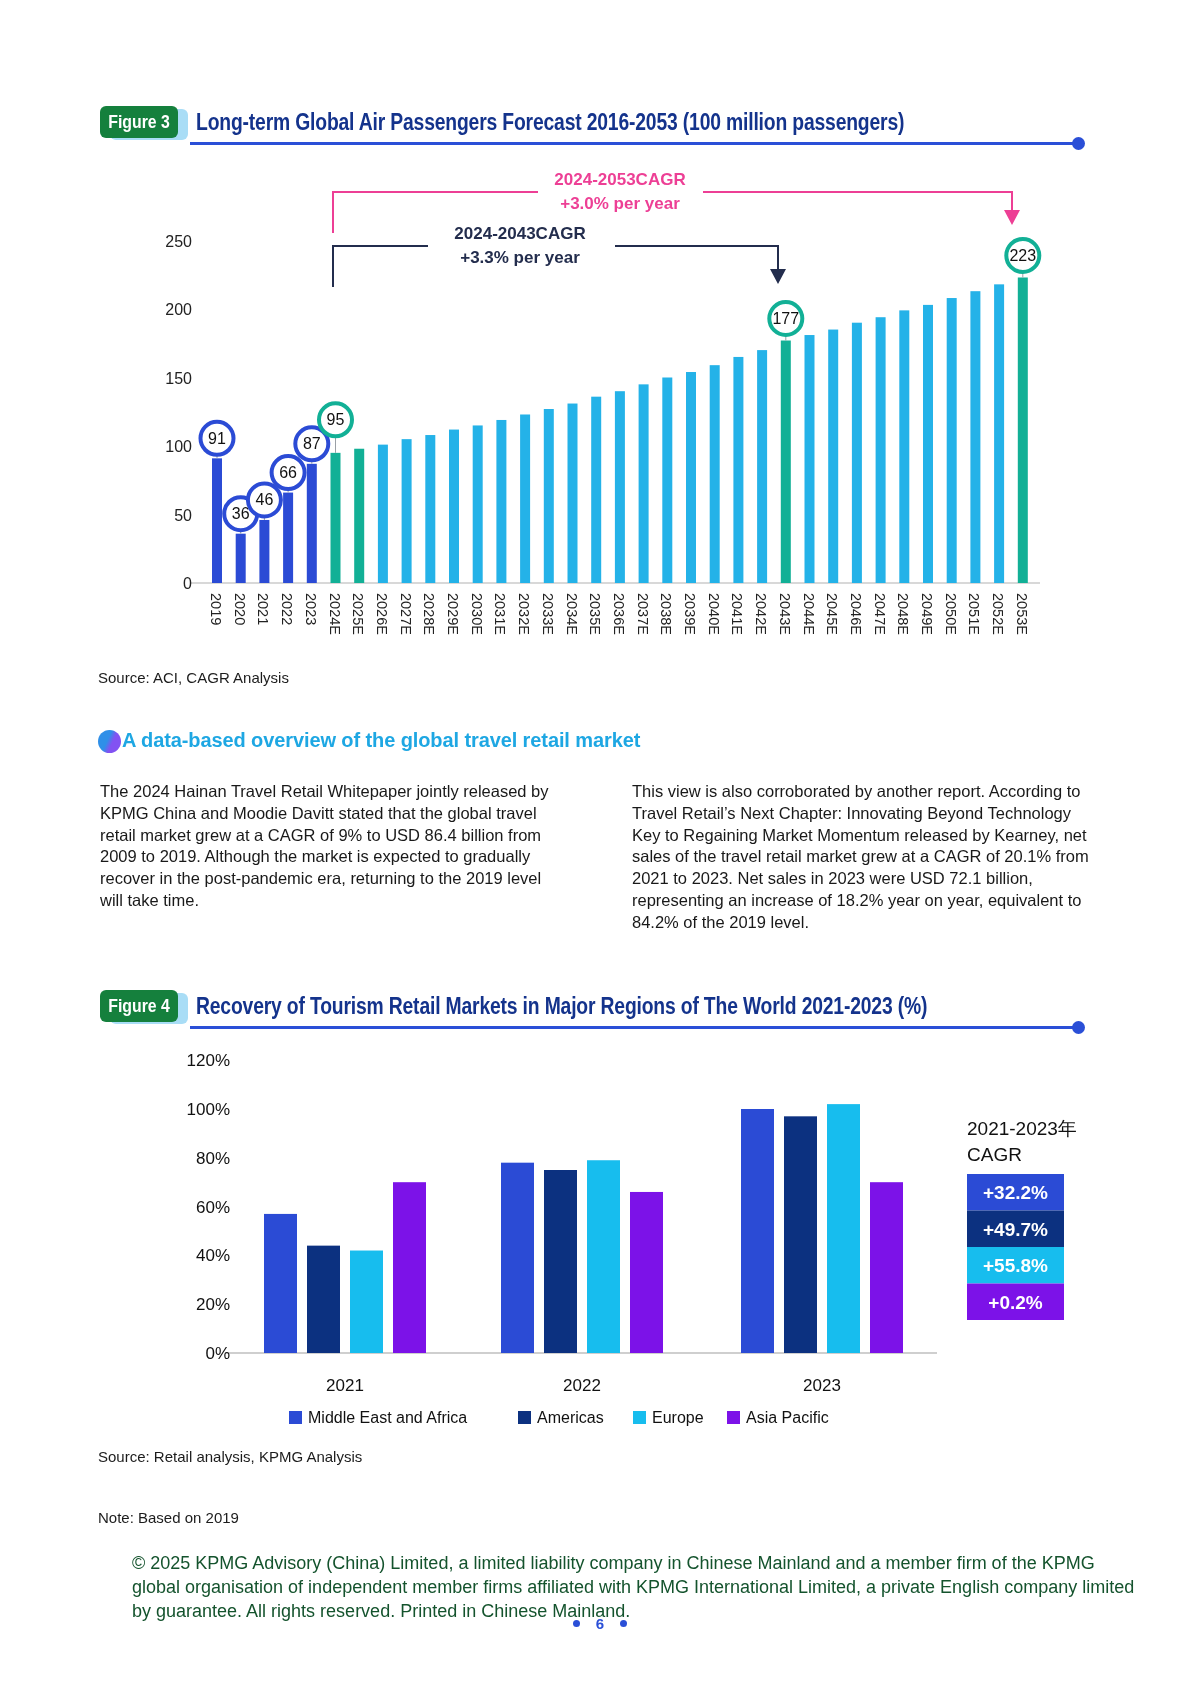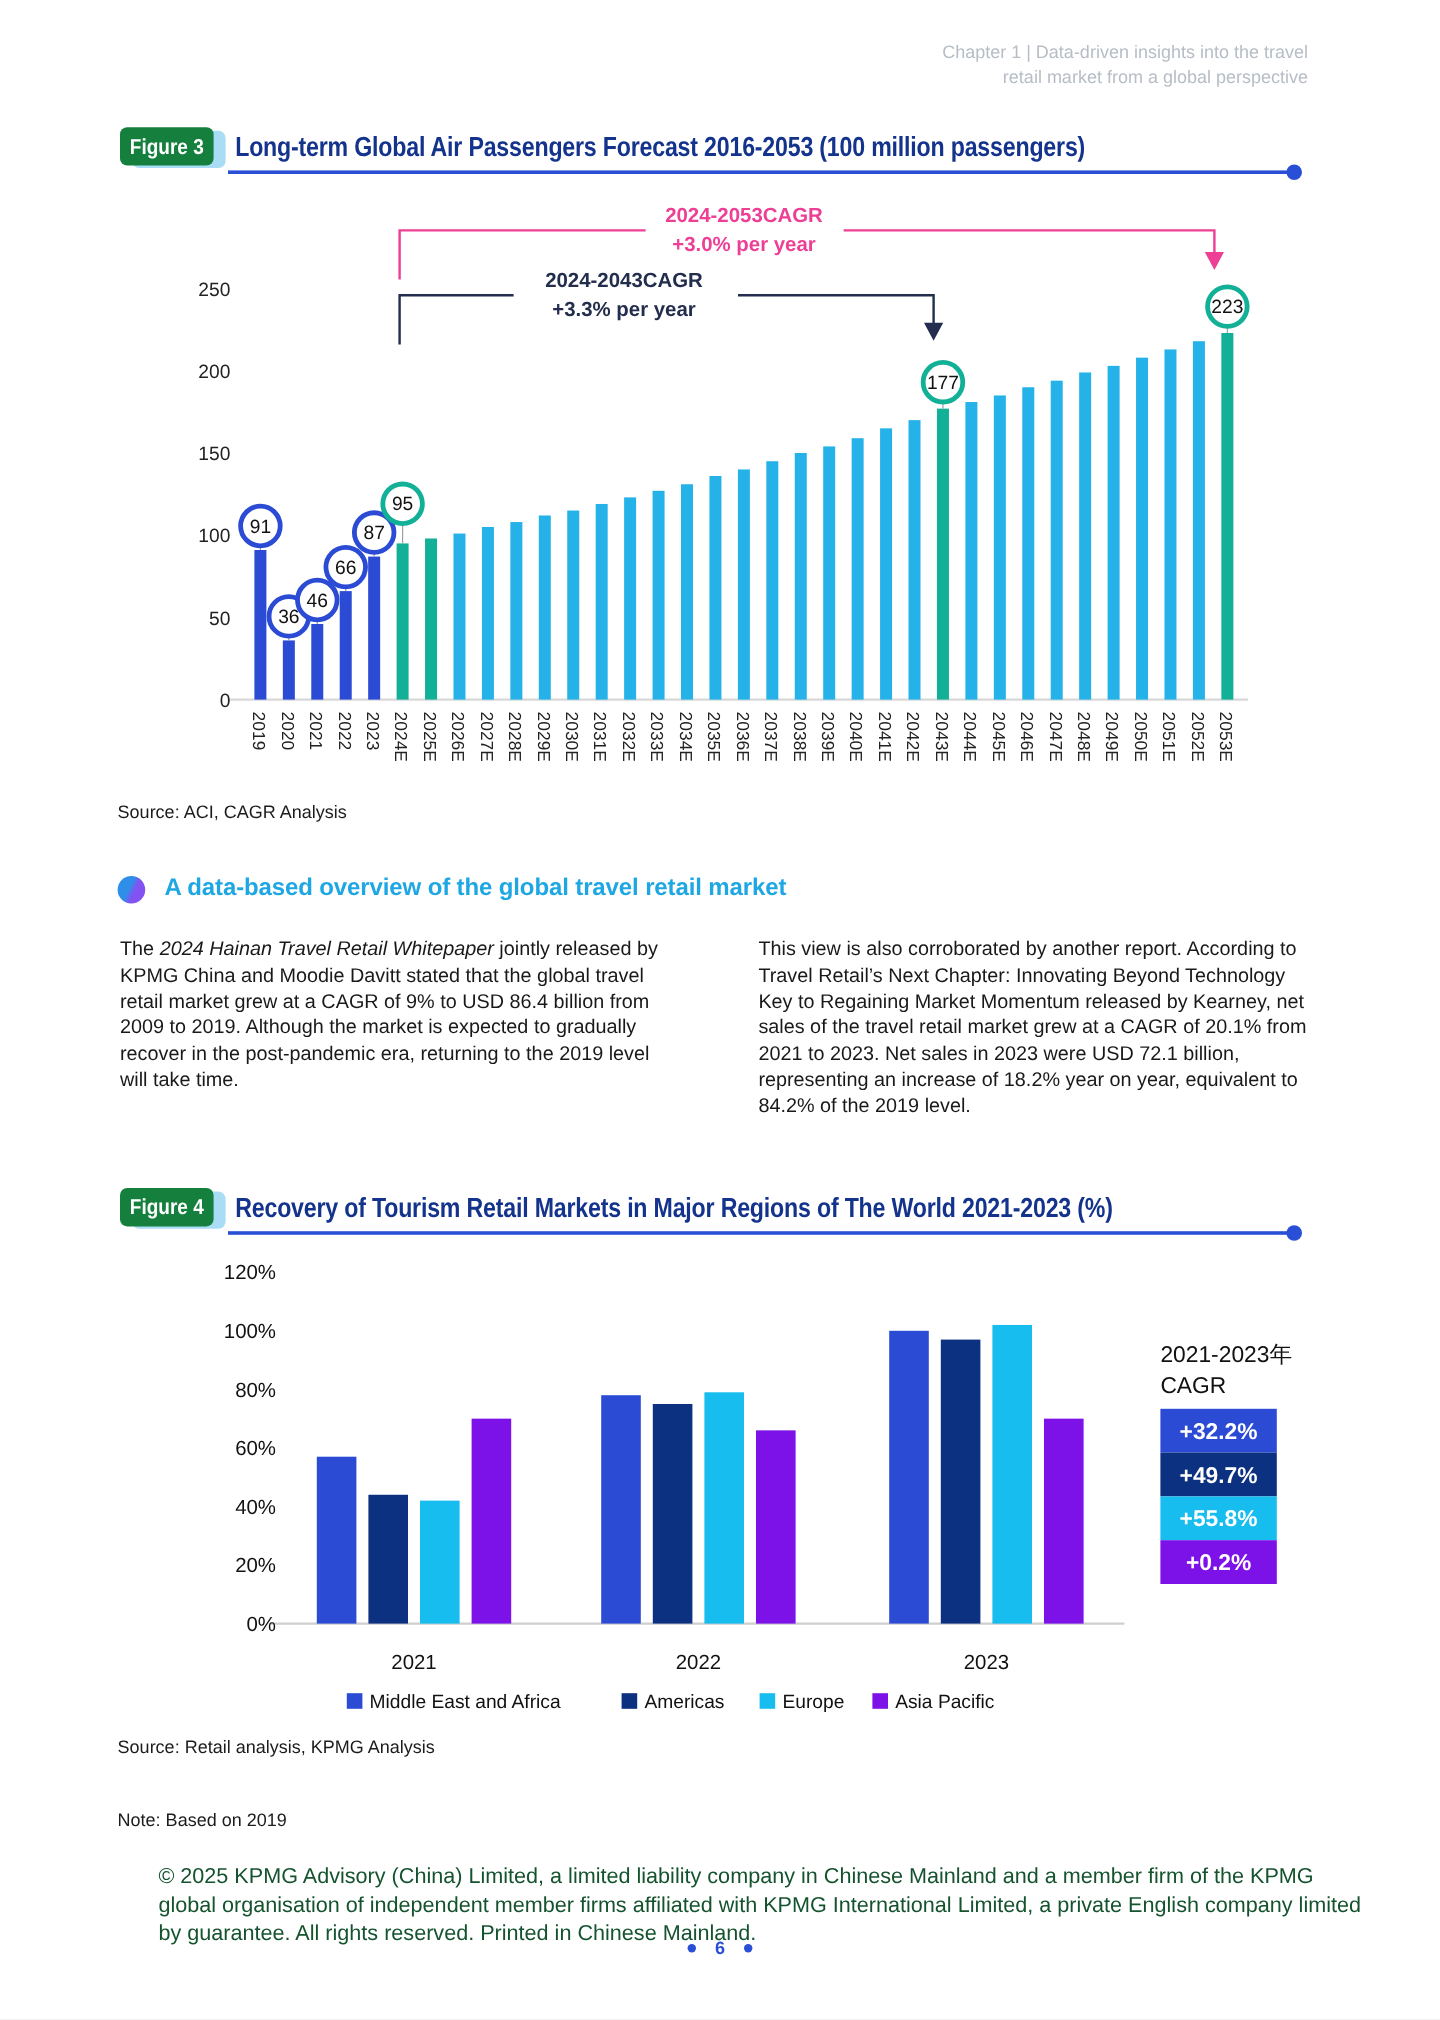--- a/index.html
+++ b/index.html
@@ -45,31 +45,27 @@
   .ann-navy{fill:#232d4d;}
   .ann-pink{fill:#ed3f95;}
   .ann-line{fill:none;stroke-width:2;}
   .ann-line-navy{stroke:#232d4d;}
   .ann-line-pink{stroke:#ed3f95;}
   .tick2{font-size:17px;fill:#111;}
   .glab{font-size:17px;fill:#111;}
   .leg{font-size:16px;fill:#111;}
   .cagr-title{font-size:19px;fill:#111;}
   .cagr-val{font-size:19px;font-weight:700;fill:#fff;text-anchor:middle;}
-  .em{font-style:italic;}
+  .em{}
 </style>
 </head>
 <body>
 
 <div class="page">
 
-  <div class="abs page-header">
-    <div>Chapter 1 |  Data-driven insights into the travel</div>
-    <div>retail market from a global perspective</div>
-  </div>
 
   <div class="abs badge-wrap" style="left:100px;top:106px;">
     <div class="badge-accent"></div>
     <div class="badge">
         <span>Figure 3</span>
       </div>
   </div>
   <div class="abs fig-title" style="left:196px;top:106px;">Long-term Global Air Passengers Forecast 2016-2053 (100 million passengers)</div>
   <div class="abs title-rule" style="left:190px;top:142px;width:890px;">
     <div class="rule-dot"></div>
@@ -189,21 +185,21 @@
         <text x="695.8" y="174.01" text-anchor="middle" class="callout-num">177</text>
         <line x1="932.8" y1="105.48999999999995" x2="932.8" y2="127.48999999999995" stroke="#9aa0a6" stroke-width="1"></line>
         <circle cx="932.8" cy="105.48999999999995" r="16.5" fill="#ffffff" stroke="#12b096" stroke-width="4"></circle>
         <text x="932.8" y="110.98999999999995" text-anchor="middle" class="callout-num">223</text>
       </g>
   </svg>
 
   <div class="abs src-note" style="left:98px;top:669px;">Source: ACI, CAGR Analysis</div>
 
   <div class="abs overview-icon" style="left:98px;top:730px;"></div>
-  <div class="abs overview-heading" style="left:137px;top:729px;">A data-based overview of the global travel retail market</div>
+  <div class="abs overview-heading" style="left:122px;top:729px;">A data-based overview of the global travel retail market</div>
 
   <div class="abs body-col" style="left:100px;top:781px;"><span>The </span><span class="em">2024 Hainan Travel Retail Whitepaper</span><span> jointly released by KPMG China and Moodie Davitt stated that the global travel retail market grew at a CAGR of 9% to USD 86.4 billion from 2009 to 2019. Although the market is expected to gradually recover in the post-pandemic era, returning to the 2019 level will take time.</span></div>
   <div class="abs body-col" style="left:632px;top:781px;">This view is also corroborated by another report. According to Travel Retail’s Next Chapter: Innovating Beyond Technology Key to Regaining Market Momentum released by Kearney, net sales of the travel retail market grew at a CAGR of 20.1% from 2021 to 2023. Net sales in 2023 were USD 72.1 billion, representing an increase of 18.2% year on year, equivalent to 84.2% of the 2019 level.</div>
 
   <div class="abs badge-wrap" style="left:100px;top:990px;">
     <div class="badge-accent"></div>
     <div class="badge">
         <span>Figure 4</span>
       </div>
   </div>

